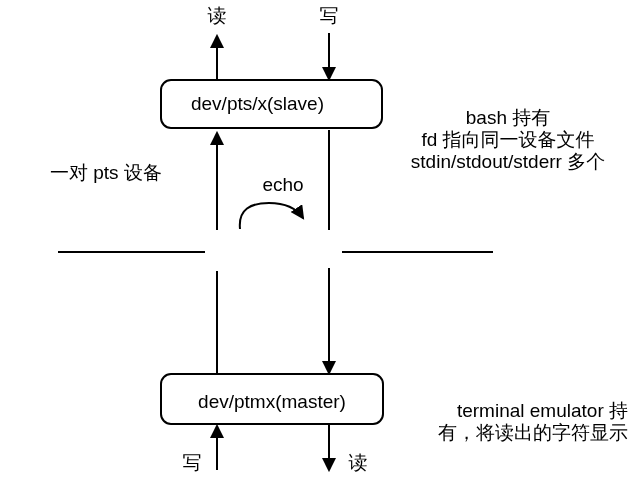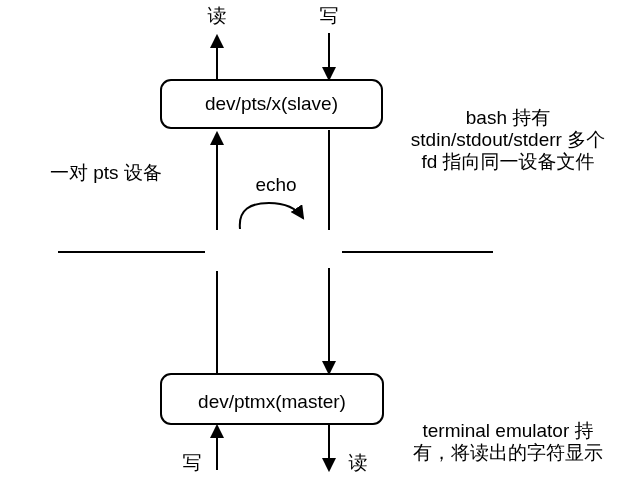--- a/index.html
+++ b/index.html
@@ -28,30 +28,30 @@
   .center { text-align: center; }
   .box-label {
     position: absolute;
     display: flex;
     align-items: center;
     justify-content: center;
     font-size: 19px;
     color: #000;
   }
   .note { white-space: normal; }
-  #slave-label  { left: 161px; top: 80px;  width: 221px; height: 48px; }
+  #slave-label  { left: 147px; top: 80px;  width: 221px; height: 48px; }
   #master-label { left: 161px; top: 374px; width: 222px; height: 55px; border-radius: 17px; }
   #top-read     { left: 195px; top: 5px;   width: 44px; }
   #top-write    { left: 307px; top: 5px;   width: 44px; }
   #bash-note    { left: 388px; top: 67px;  width: 240px; margin-top: 40px; }
   #pts-note     { left: 4px;   top: 162px; margin-left: 46px; }
-  #echo-label   { left: 241px; top: 174px; width: 70px; }
+  #echo-label   { left: 248px; top: 174px; width: 70px; }
   #termios-note { left: 333px; top: 193px; width: 108px; }
   #kernel-label { left: 210px; top: 240px; width: 128px; }
-  #term-note    { left: 388px; top: 420px; width: 240px; }
+  #term-note    { left: 388px; top: 400px; width: 240px; text-align: right; }
   #bot-write    { left: 170px; top: 452px; width: 44px; }
   #bot-read     { left: 336px; top: 452px; width: 44px; }
 </style>
 </head>
 <body>
 
 <div id="canvas">
 
   <svg id="wires" viewBox="0 0 628 492" xmlns="http://www.w3.org/2000/svg">
     <defs>
@@ -81,22 +81,22 @@
   </svg>
 
   <div id="slave-label" class="box-label">dev/pts/x(slave)</div>
   <div id="master-label" class="box-label">dev/ptmx(master)</div>
 
   <div id="top-read" class="label center">读</div>
   <div id="top-write" class="label center">写</div>
 
   <div id="bash-note" class="label center note">
     <div>bash 持有</div>
+    <div>fd 指向同一设备文件</div>
     <div>stdin/stdout/stderr 多个</div>
-    <div>fd 指向同一设备文件</div>
   </div>
 
   <div id="pts-note" class="label">一对 pts 设备</div>
 
   <div id="echo-label" class="label center">echo</div>
 
 
 
   <div id="term-note" class="label center note">
     <div>terminal emulator 持</div>

